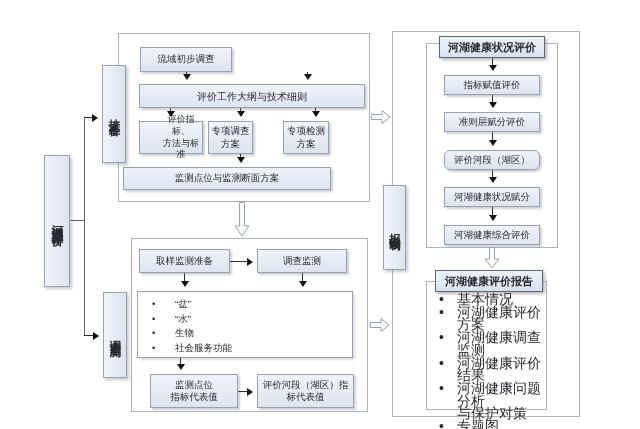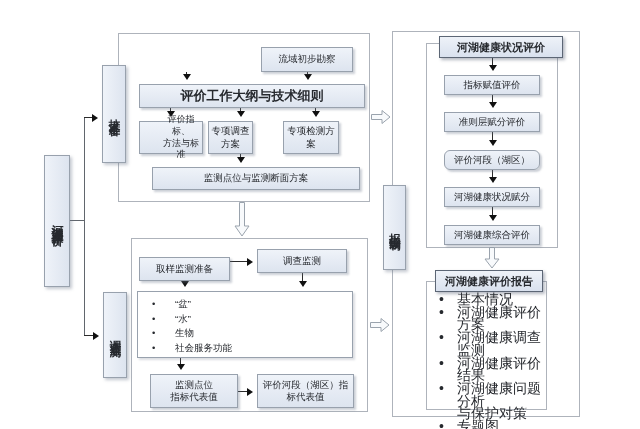--- a/index.html
+++ b/index.html
@@ -53,21 +53,21 @@
   .aspects li::before{content:"\2022";position:absolute;left:14px;}
 
   
   .contents{position:absolute;font-size:14px;line-height:12.7px;}
   .contents ul{margin:0;padding:0;list-style:none;}
   .contents li{position:relative;padding-left:27px;}
   .contents li::before{content:"\2022";position:absolute;left:9px;}
   .contents li.nob::before{content:"";}
 
   .small{font-size:9px;}
-  .b3f{font-size:13px;font-weight:bold;}
+  .b3f{font-size:10px;}
 </style>
 </head>
 <body>
 
 <div class="canvas">
 
   <div class="frame" style="left:118px;top:33px;width:252px;height:169px;"></div>
   <div class="frame" style="left:131px;top:238px;width:237px;height:174px;"></div>
   <div class="frame" style="left:392px;top:31px;width:188px;height:386px;"></div>
   <div class="frame" style="left:426px;top:43px;width:132px;height:205px;"></div>
@@ -78,27 +78,27 @@
   <div class="ah" style="left:84px;top:117px;width:12px;"></div>
   <div class="ah" style="left:84px;top:335px;width:13px;"></div>
 
   <div class="av" style="left:186px;top:72px;height:6px;"></div>
   <div class="av" style="left:307px;top:72px;height:6px;"></div>
   <div class="av" style="left:170px;top:108px;height:7px;"></div>
   <div class="av" style="left:240px;top:108px;height:7px;"></div>
   <div class="av" style="left:315px;top:108px;height:7px;"></div>
   <div class="av" style="left:240px;top:154px;height:7px;"></div>
 
-  <div class="box" style="left:261px;top:47px;width:92px;height:25px;">流域初步勘察</div>
+  <div class="box" style="left:140px;top:47px;width:92px;height:25px;">流域初步调查</div>
   <div class="box b3f" style="left:139px;top:84px;width:226px;height:24px;">评价工作大纲与技术细则</div>
   <div class="box small" style="left:139px;top:121px;width:64px;height:33px;padding-left:20px;">评价指标、
 方法与标准</div>
   <div class="box" style="left:208px;top:121px;width:45px;height:33px;">专项调查方案</div>
-  <div class="box" style="left:283px;top:121px;width:56px;height:33px;">专项检测方案</div>
-  <div class="box" style="left:152px;top:167px;width:208px;height:23px;">监测点位与监测断面方案</div>
+  <div class="box" style="left:283px;top:121px;width:46px;height:33px;">专项检测方案</div>
+  <div class="box" style="left:123px;top:167px;width:208px;height:23px;">监测点位与监测断面方案</div>
 
   <div class="hollow" style="left:234px;top:202px;">
     <svg width="16" height="35" viewBox="0 0 16 35">
         <path d="M5.5,0.5 L10.5,0.5 L10.5,24 L15,24 L8,34 L1,24 L5.5,24 Z" fill="#f8fafc" stroke="#9aa3ad"></path>
       </svg>
   </div>
   <div class="hollow" style="left:371px;top:109px;">
     <svg width="20" height="16" viewBox="0 0 20 16">
         <path d="M0.5,5.5 L11,5.5 L11,1.5 L19,8 L11,14.5 L11,10.5 L0.5,10.5 Z" fill="#f8fafc" stroke="#9aa3ad"></path>
       </svg>
@@ -113,21 +113,21 @@
         <path d="M5.5,0.5 L10.5,0.5 L10.5,12 L15,12 L8,21 L1,12 L5.5,12 Z" fill="#f8fafc" stroke="#9aa3ad"></path>
       </svg>
   </div>
 
   <div class="ah" style="left:230px;top:261px;width:21px;"></div>
   <div class="av" style="left:184px;top:273px;height:12px;"></div>
   <div class="av" style="left:302px;top:273px;height:12px;"></div>
   <div class="av" style="left:180px;top:358px;height:10px;"></div>
   <div class="ah" style="left:225px;top:391px;width:26px;"></div>
 
-  <div class="box" style="left:139px;top:257px;width:91px;height:24px;">取样监测准备</div>
+  <div class="box" style="left:139px;top:249px;width:91px;height:24px;">取样监测准备</div>
   <div class="box" style="left:257px;top:249px;width:90px;height:24px;">调查监测</div>
 
   <div class="aspects" style="left:137px;top:291px;width:216px;height:67px;">
     <ul>
       <li>“盆”</li>
       <li>“水”</li>
       <li>生物</li>
       <li>社会服务功能</li>
     </ul>
   </div>
@@ -136,21 +136,21 @@
 指标代表值</div>
   <div class="box" style="left:257px;top:374px;width:97px;height:34px;">评价河段（湖区）指
 标代表值</div>
 
   <div class="av" style="left:492px;top:58px;height:11px;"></div>
   <div class="av" style="left:492px;top:95px;height:11px;"></div>
   <div class="av" style="left:492px;top:132px;height:12px;"></div>
   <div class="av" style="left:492px;top:170px;height:11px;"></div>
   <div class="av" style="left:492px;top:207px;height:12px;"></div>
 
-  <div class="hdr" style="left:439px;top:36px;width:124px;height:22px;">河湖健康状况评价</div>
+  <div class="hdr" style="left:439px;top:36px;width:106px;height:22px;">河湖健康状况评价</div>
   <div class="box" style="left:444px;top:75px;width:96px;height:20px;">指标赋值评价</div>
   <div class="box" style="left:444px;top:112px;width:96px;height:20px;">准则层赋分评价</div>
   <div class="box" style="left:444px;top:150px;width:96px;height:20px;border-radius:6px;">评价河段（湖区）</div>
   <div class="box" style="left:444px;top:225px;width:96px;height:20px;">河湖健康综合评价</div>
   <div class="box" style="left:444px;top:187px;width:96px;height:20px;">河湖健康状况赋分</div>
 
   <div class="hdr" style="left:435px;top:270px;width:108px;height:22px;">河湖健康评价报告</div>
 
   <div class="contents" style="left:430px;top:293px;width:115px;">
     <ul>

